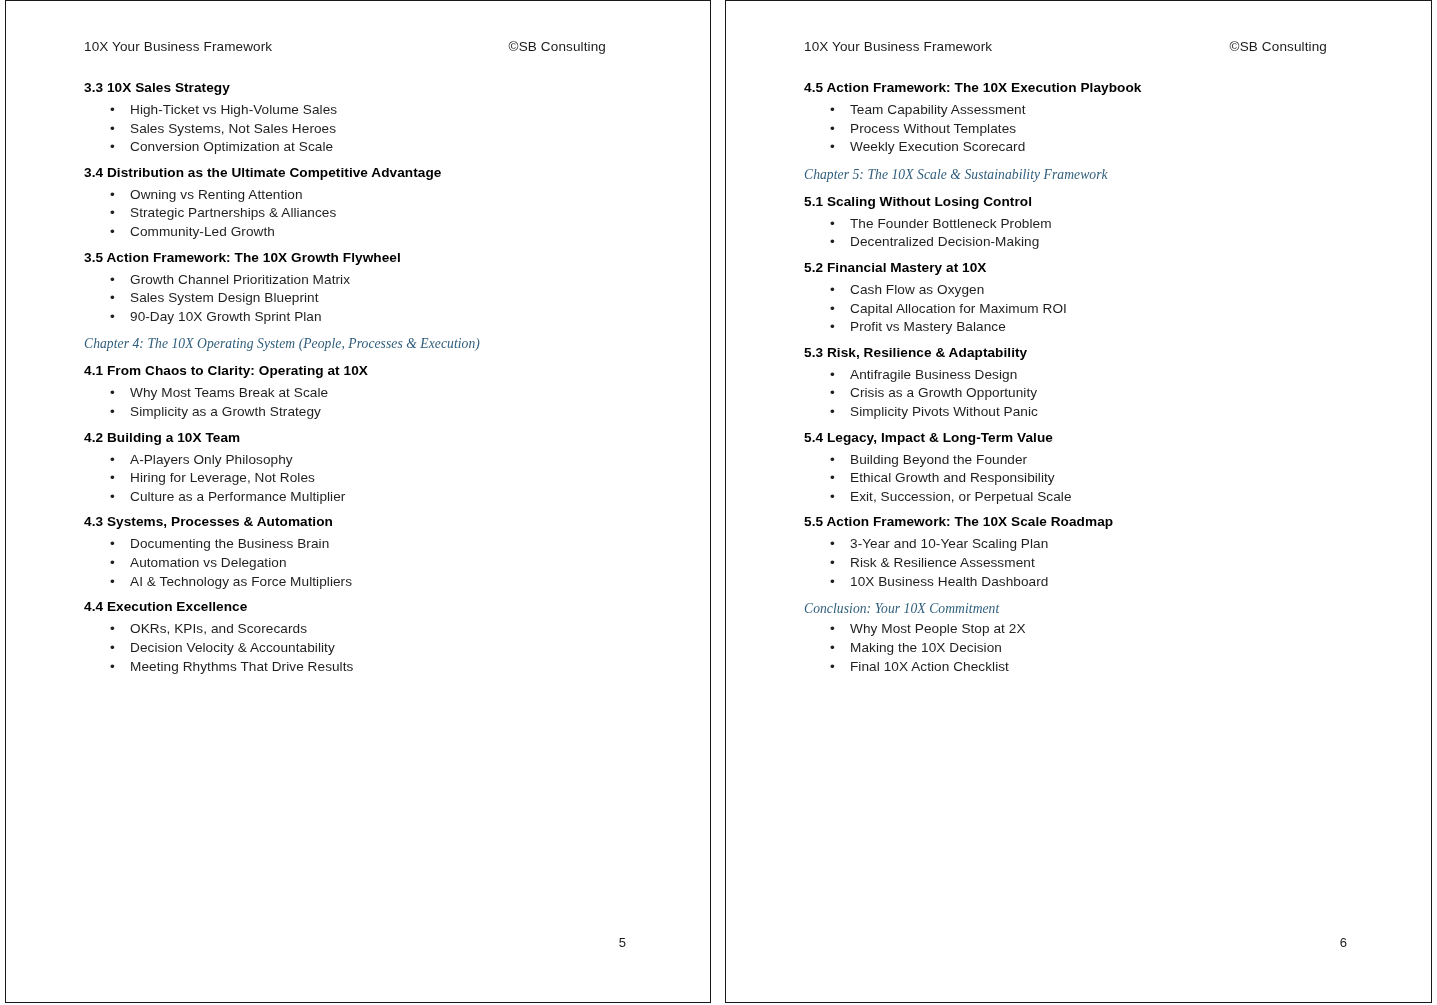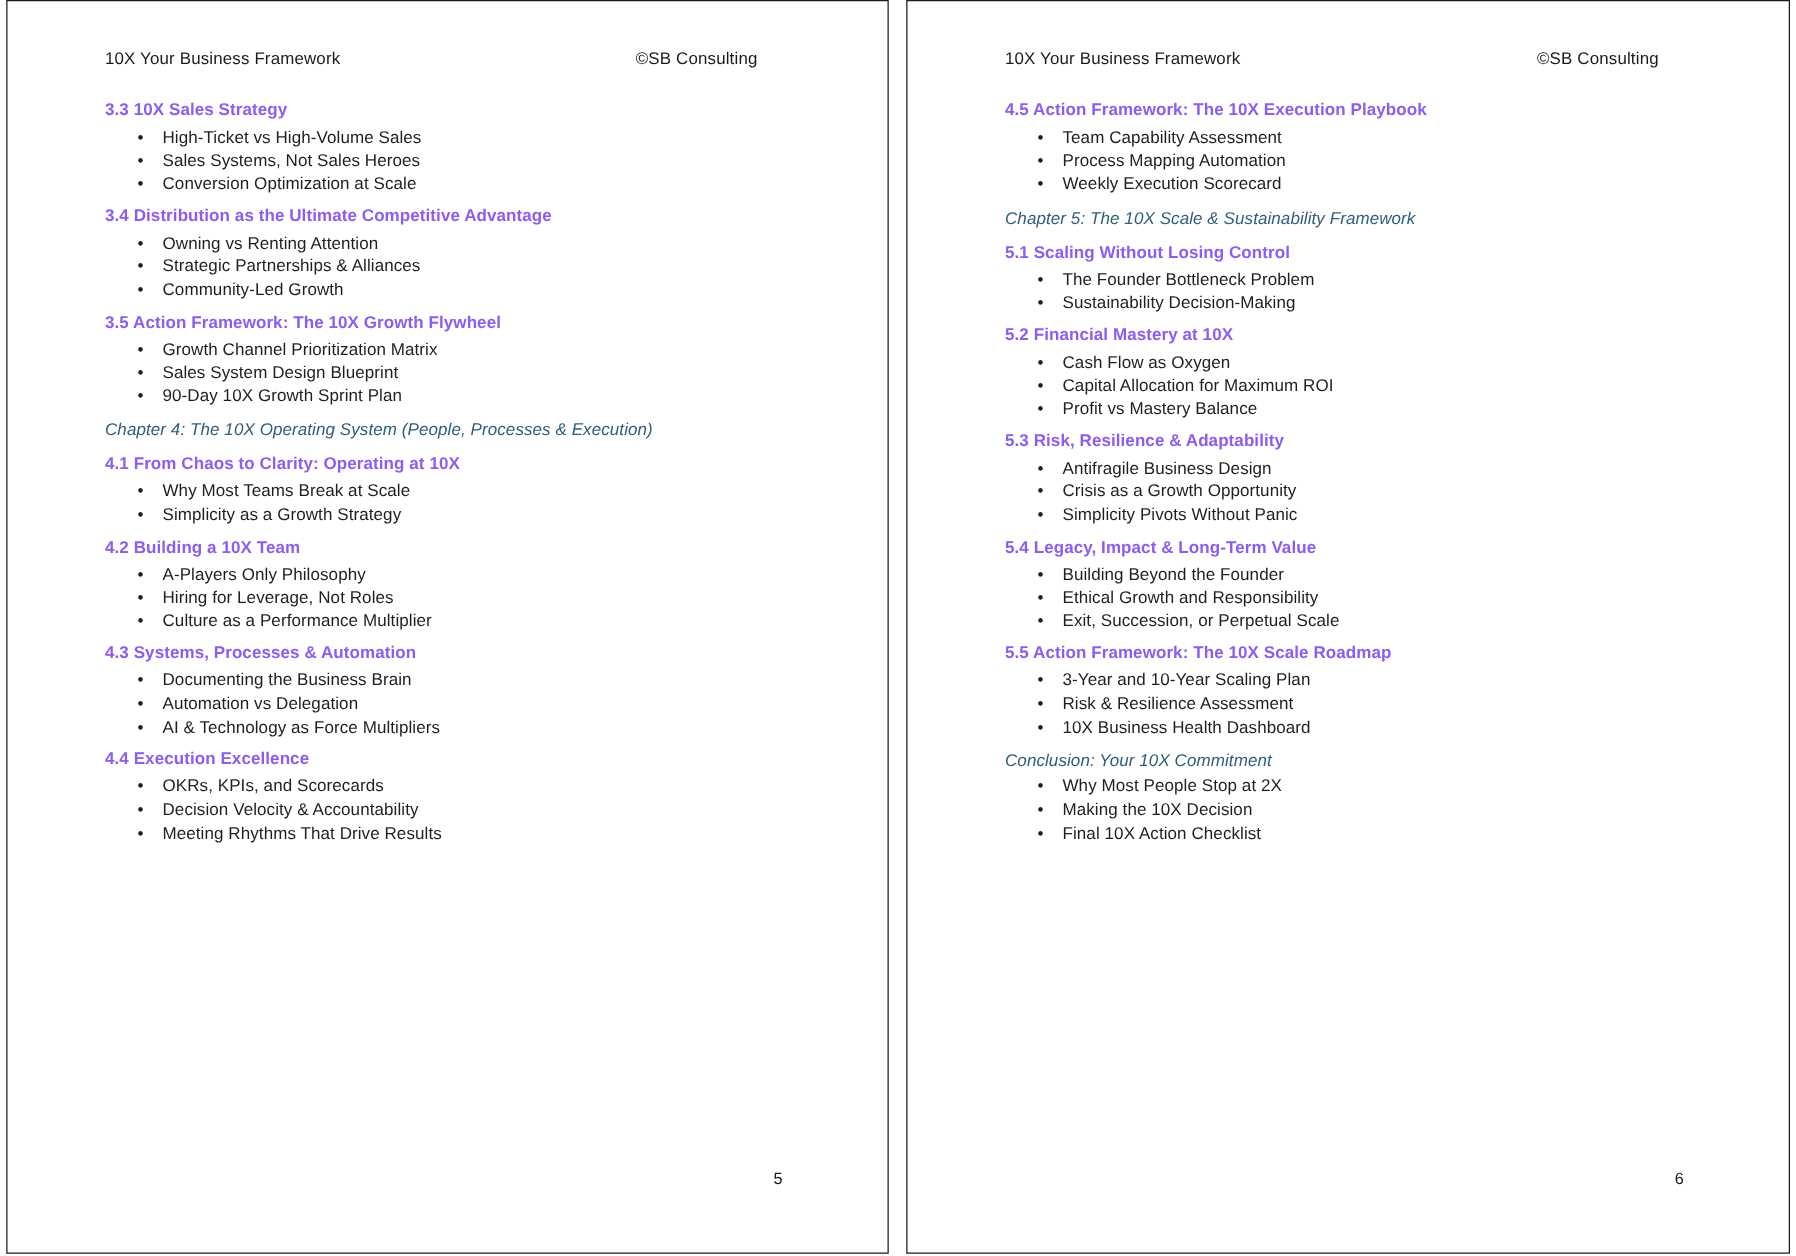--- a/index.html
+++ b/index.html
@@ -69,36 +69,37 @@
 
   .toc {
     flex: 1 1 auto;
   }
 
   .toc-entry { display: block; }
 
   .heading {
     font-size: 13.6px;
     font-weight: bold;
-    color: #8b5cf6;
+    color: #000000;
     letter-spacing: 0.005em;
     line-height: 1.1;
     margin: 0 0 6px 0;
     padding-top: 8px;
   }
   .toc-entry:first-child .heading { padding-top: 0; }
 
   .chapter {
     font-size: 13.6px;
     font-style: italic;
     color: #2f5d7c;
     line-height: 1.1;
     margin: 0 0 4px 0;
     padding-top: 10px;
     letter-spacing: 0.005em;
+    font-family: Liberation Serif, serif;
   }
 
   .bullet {
     position: relative;
     font-size: 13.6px;
     color: #1f1f1f;
     line-height: 1.15;
     margin: 0 0 9px 0;
     padding-left: 46px;
     letter-spacing: 0.005em;
@@ -227,36 +228,36 @@
         <span class="rh-right">©SB Consulting</span>
       </div>
       <div class="toc">
           <div class="toc-entry">
             <div class="heading">4.5 Action Framework: The 10X Execution Playbook</div>
           </div>
           <div class="toc-entry">
             <div class="bullet"><span class="dot">•</span><span>Team Capability Assessment</span></div>
           </div>
           <div class="toc-entry">
-            <div class="bullet"><span class="dot">•</span><span>Process Mapping Automation</span></div>
+            <div class="bullet"><span class="dot">•</span><span>Process Without Templates</span></div>
           </div>
           <div class="toc-entry">
             <div class="bullet"><span class="dot">•</span><span>Weekly Execution Scorecard</span></div>
           </div>
           <div class="toc-entry">
             <div class="chapter">Chapter 5: The 10X Scale &amp; Sustainability Framework</div>
           </div>
           <div class="toc-entry">
             <div class="heading">5.1 Scaling Without Losing Control</div>
           </div>
           <div class="toc-entry">
             <div class="bullet"><span class="dot">•</span><span>The Founder Bottleneck Problem</span></div>
           </div>
           <div class="toc-entry">
-            <div class="bullet"><span class="dot">•</span><span>Sustainability Decision-Making</span></div>
+            <div class="bullet"><span class="dot">•</span><span>Decentralized Decision-Making</span></div>
           </div>
           <div class="toc-entry">
             <div class="heading">5.2 Financial Mastery at 10X</div>
           </div>
           <div class="toc-entry">
             <div class="bullet"><span class="dot">•</span><span>Cash Flow as Oxygen</span></div>
           </div>
           <div class="toc-entry">
             <div class="bullet"><span class="dot">•</span><span>Capital Allocation for Maximum ROI</span></div>
           </div>

